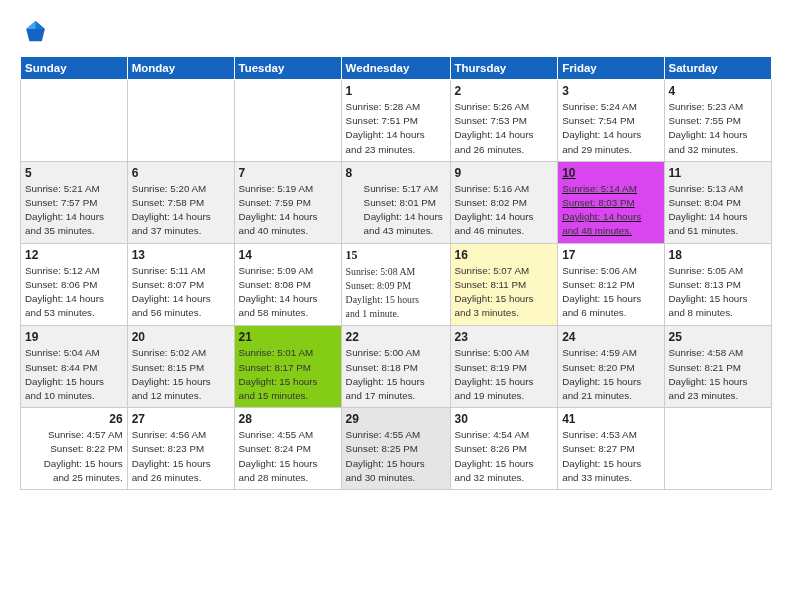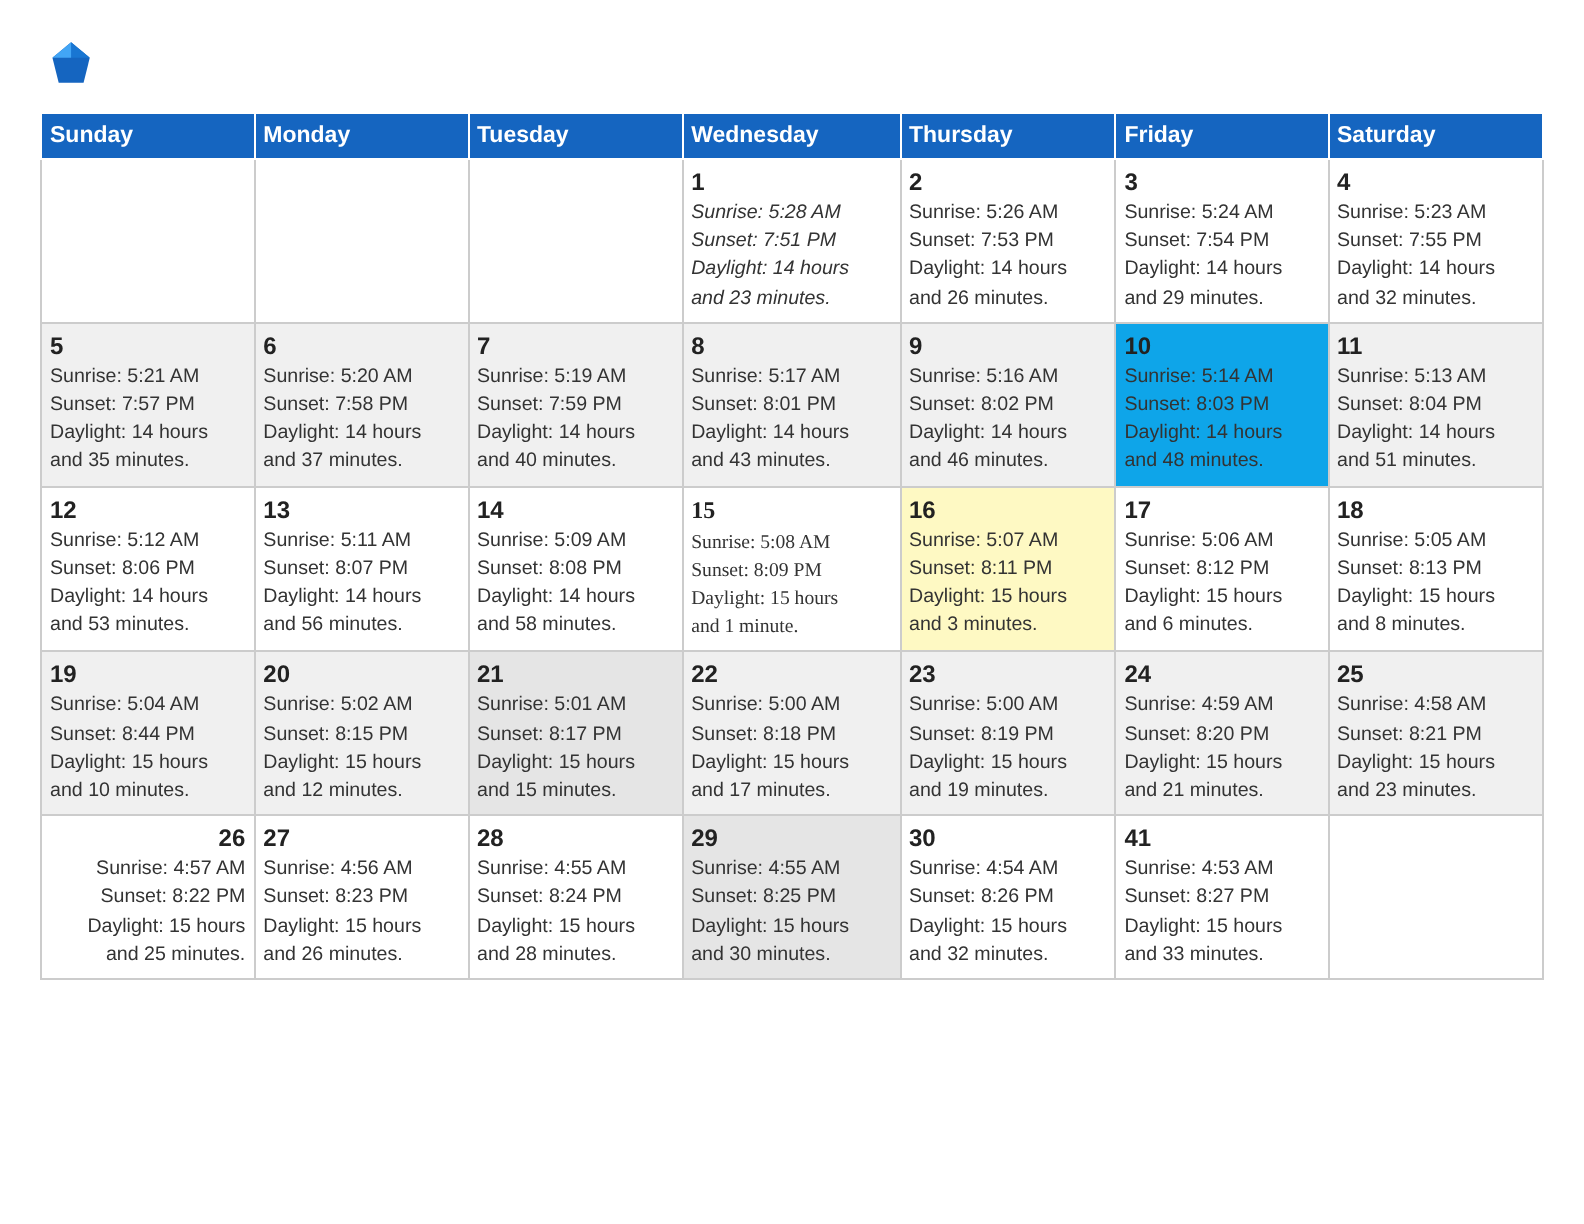--- a/index.html
+++ b/index.html
@@ -119,21 +119,21 @@
           <th>Saturday</th>
         </tr>
     </thead>
     <tbody id="calendar-body">
         <tr>
           <td style="background: rgb(255, 255, 255);"></td>
           <td style="background: rgb(255, 255, 255);"></td>
           <td style="background: rgb(255, 255, 255);"></td>
           <td style="background: rgb(255, 255, 255);">
             <div class="day-num">1</div>
-            <div class="day-info" style="white-space: pre-line; font-style: italic;">Sunrise: 5:28 AM
+            <div class="day-info" style="white-space: pre-line;">Sunrise: 5:28 AM
 Sunset: 7:51 PM
 Daylight: 14 hours
 and 23 minutes.</div>
           </td>
           <td style="background: rgb(255, 255, 255);">
             <div class="day-num">2</div>
             <div class="day-info" style="white-space: pre-line;">Sunrise: 5:26 AM
 Sunset: 7:53 PM
 Daylight: 14 hours
 and 26 minutes.</div>
@@ -170,33 +170,33 @@
           </td>
           <td style="background: rgb(240, 240, 240);">
             <div class="day-num">7</div>
             <div class="day-info" style="white-space: pre-line;">Sunrise: 5:19 AM
 Sunset: 7:59 PM
 Daylight: 14 hours
 and 40 minutes.</div>
           </td>
           <td style="background: rgb(240, 240, 240);">
             <div class="day-num">8</div>
-            <div class="day-info" style="white-space: pre-line;">Sunrise: 5:17 AM
+            <div class="day-info" style="white-space: pre-line; margin-left: 18px;">Sunrise: 5:17 AM
 Sunset: 8:01 PM
 Daylight: 14 hours
 and 43 minutes.</div>
           </td>
           <td style="background: rgb(240, 240, 240);">
             <div class="day-num">9</div>
             <div class="day-info" style="white-space: pre-line;">Sunrise: 5:16 AM
 Sunset: 8:02 PM
 Daylight: 14 hours
 and 46 minutes.</div>
           </td>
-          <td style="background: #0ea5e9;">
+          <td style="background: #d946ef; text-decoration: underline;">
             <div class="day-num">10</div>
             <div class="day-info" style="white-space: pre-line;">Sunrise: 5:14 AM
 Sunset: 8:03 PM
 Daylight: 14 hours
 and 48 minutes.</div>
           </td>
           <td style="background: rgb(240, 240, 240);">
             <div class="day-num">11</div>
             <div class="day-info" style="white-space: pre-line;">Sunrise: 5:13 AM
 Sunset: 8:04 PM
@@ -263,21 +263,21 @@
 Daylight: 15 hours
 and 10 minutes.</div>
           </td>
           <td style="background: rgb(240, 240, 240);">
             <div class="day-num">20</div>
             <div class="day-info" style="white-space: pre-line;">Sunrise: 5:02 AM
 Sunset: 8:15 PM
 Daylight: 15 hours
 and 12 minutes.</div>
           </td>
-          <td style="background: #e5e5e5;">
+          <td style="background: #84cc16;">
             <div class="day-num">21</div>
             <div class="day-info" style="white-space: pre-line;">Sunrise: 5:01 AM
 Sunset: 8:17 PM
 Daylight: 15 hours
 and 15 minutes.</div>
           </td>
           <td style="background: rgb(240, 240, 240);">
             <div class="day-num">22</div>
             <div class="day-info" style="white-space: pre-line;">Sunrise: 5:00 AM
 Sunset: 8:18 PM

